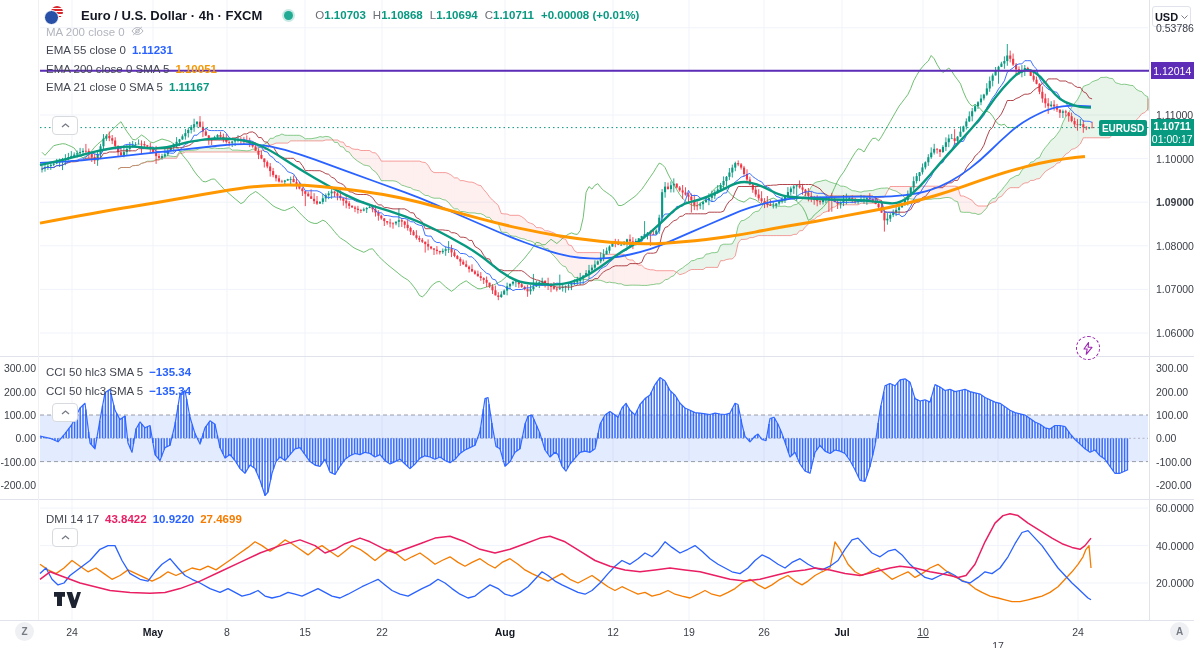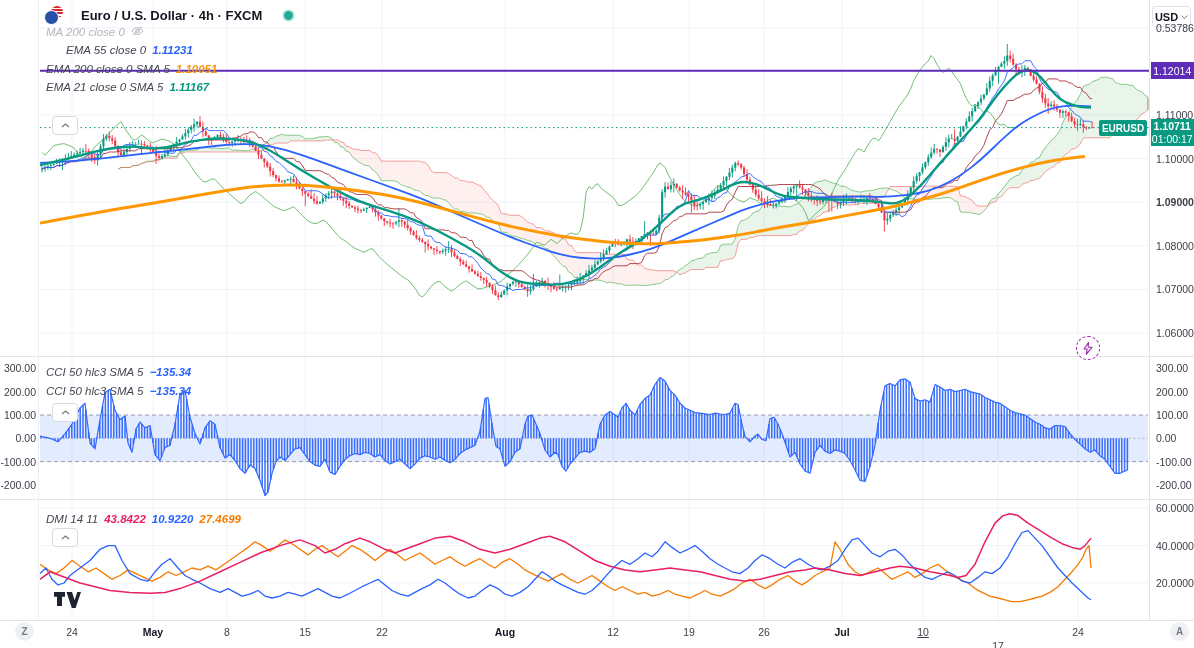--- a/index.html
+++ b/index.html
@@ -12,21 +12,21 @@
   .sym-ico .us{position:absolute;right:0;top:0;width:12px;height:12px;border-radius:50%;
       background:repeating-linear-gradient(180deg,#d8262c 0 1.6px,#fff 1.6px 3.2px);}
   .sym-ico .eu{position:absolute;left:0;bottom:0;width:13px;height:13px;border-radius:50%;
       background:#2850a7;border:1px solid #fff;}
   .title{font-size:13px;font-weight:700;color:#131722;}
   .status-dot{width:9px;height:9px;border-radius:50%;background:#22ab94;
       box-shadow:0 0 0 2px rgba(34,171,148,.25);margin:0 4px;}
   .ohlc{font-size:11.5px;display:flex;gap:7px;}
   .ohlc .pl{color:#6b6f76;}
   .ohlc .pv{color:#089981;font-weight:600;}
-  .lg{font-size:11.5px;color:#434651;height:16px;display:flex;align-items:center;gap:6px;left:46px;font-style:italic;}
+  .lg{font-size:11.5px;color:#434651;height:16px;display:flex;align-items:center;gap:6px;left:46px;}
   .lg .val{font-weight:600;}
   .muted{color:#b2b5be;}
   .v-blue{color:#2962ff;} .v-orange{color:#f59807;} .v-teal{color:#089981;}
   .v-red{color:#f23645;} .v-lgreen{color:#81c784;} .v-lred{color:#f77e82;}
   .v-pink{color:#e91e63;} .v-dorange{color:#f57c00;}
   .collapse-btn{width:26px;height:19px;background:#fff;border:1px solid #d7dade;border-radius:4px;
       display:flex;align-items:center;justify-content:center;box-sizing:border-box;}
   .axis-lbl{position:absolute;left:1150px;width:44px;font-size:10.5px;color:#3c4049;padding-left:6px;box-sizing:border-box;}
   .axis-lbl-left{position:absolute;left:0;width:36px;text-align:right;font-size:10.5px;color:#3c4049;}
   .time-lbl{position:absolute;top:626px;font-size:10.5px;color:#3c4049;transform:translateX(-50%);}
@@ -1584,31 +1584,38 @@
 
   <div class="canvas-hit"></div>
 
   <div class="ov row1">
     <span class="sym-ico">
         <span class="us"></span>
         <span class="eu"></span>
       </span>
     <span class="title">Euro / U.S. Dollar · 4h · FXCM</span>
     <span class="status-dot"></span>
+    <span class="ohlc">
+      <span><span class="pl">O</span><span class="pv">1.10703</span></span>
+      <span><span class="pl">H</span><span class="pv">1.10868</span></span>
+      <span><span class="pl">L</span><span class="pv">1.10694</span></span>
+      <span><span class="pl">C</span><span class="pv">1.10711</span></span>
+      <span class="pv">+0.00008 (+0.01%)</span>
+    </span>
   </div>
 
   <div class="ov lg" style="top:24px;">
     <span class="muted">MA 200 close 0</span>
     <span><svg width="13" height="12" viewBox="0 0 13 12">
           <path d="M1 6 C2.5 3.5 5 2.5 6.5 2.5 C8 2.5 10.5 3.5 12 6 C10.5 8.5 8 9.5 6.5 9.5 C5 9.5 2.5 8.5 1 6 Z" fill="none" stroke="#b2b5be"></path>
           <circle cx="6.5" cy="6" r="1.8" fill="none" stroke="#b2b5be"></circle>
           <line x1="2.2" y1="10" x2="10.8" y2="2" stroke="#b2b5be"></line>
         </svg></span>
   </div>
-  <div class="ov lg" style="top:42px;margin-left:20px;">
+  <div class="ov lg" style="top:42px;">
     <span>EMA 55 close 0</span>
     <span class="val v-blue">1.11231</span>
   </div>
   <div class="ov lg" style="top:61px;">
     <span>EMA 200 close 0 SMA 5</span>
     <span class="val v-orange">1.10051</span>
   </div>
   <div class="ov lg" style="top:79px;">
     <span>EMA 21 close 0 SMA 5</span>
     <span class="val v-teal">1.11167</span>
@@ -1627,21 +1634,21 @@
     <span>CCI 50 hlc3 SMA 5</span>
     <span class="val v-blue">−135.34</span>
   </div>
   <div class="ov collapse-btn" style="left:52px;top:403px;">
     <svg width="9" height="5">
         <path d="M1 4 L4.5 1 L8 4" stroke="#787b86" stroke-width="1.3" fill="none"></path>
       </svg>
   </div>
 
   <div class="ov lg" style="top:511px;">
-    <span>DMI 14 11</span>
+    <span>DMI 14 17</span>
     <span class="val v-pink">43.8422</span>
     <span class="val v-blue">10.9220</span>
     <span class="val v-dorange">27.4699</span>
   </div>
   <div class="ov collapse-btn" style="left:52px;top:528px;">
     <svg width="9" height="5">
         <path d="M1 4 L4.5 1 L8 4" stroke="#787b86" stroke-width="1.3" fill="none"></path>
       </svg>
   </div>
 

